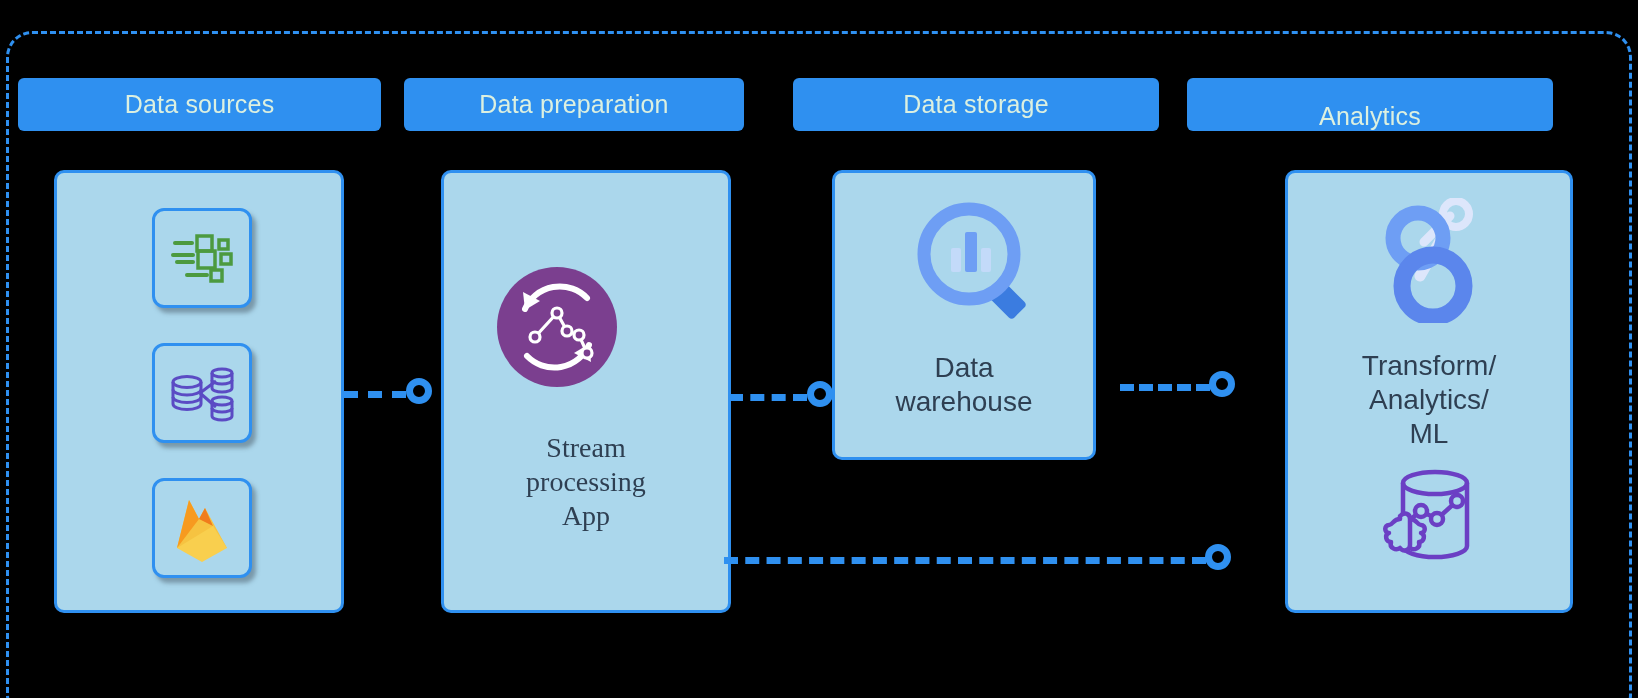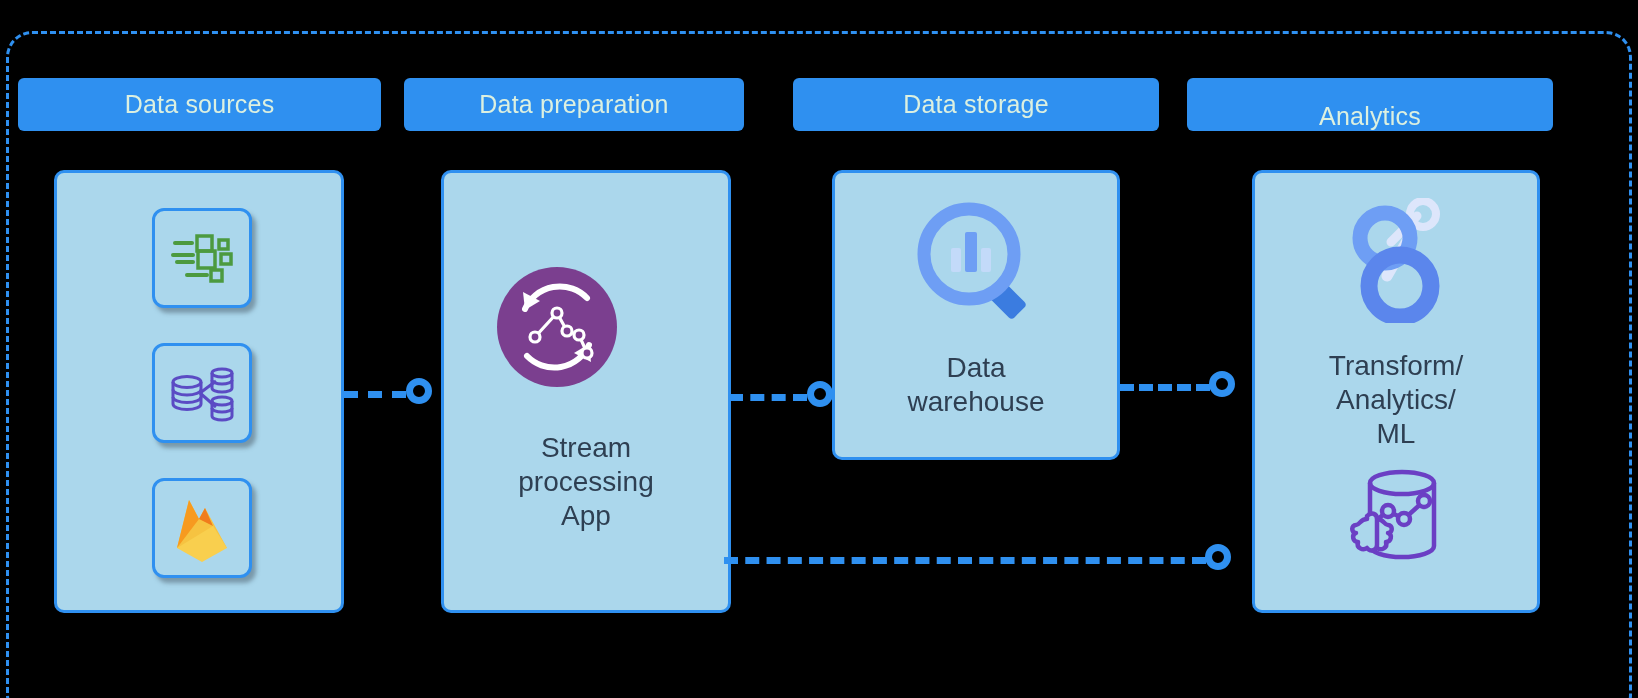--- a/index.html
+++ b/index.html
@@ -162,21 +162,21 @@
     <div class="tile" style="left:95px; top:305px;">
       <svg width="66" height="72" viewBox="0 0 66 72">
         <path d="M8 56 L20 8 L30 27 L36 16 L58 56 Z" fill="#f6c341"></path>
         <path d="M8 56 L20 8 L30 27 Z" fill="#f79a1f"></path>
         <path d="M30 27 L36 16 L44 34 Z" fill="#f07c1c"></path>
         <path d="M8 56 L33 70 L58 56 L44 34 Z" fill="#f9cf4e"></path>
       </svg>
     </div>
   </div>
 
-  <div class="panel" style="left:441px; top:143px; width:290px; height:443px;">
+  <div class="panel" style="left:441px; top:143px; width:290px; height:443px;font-family:Liberation Serif, serif;">
 
     <div class="icon-wrap" style="left:51px; top:92px;">
       <svg width="124" height="124" viewBox="0 0 124 124">
         <circle cx="62" cy="62" r="60" fill="#7b3f8f"></circle>
         <g fill="none" stroke="#ffffff" stroke-width="6" stroke-linecap="round">
           <path d="M30 44 A38 38 0 0 1 92 33"></path>
           <path d="M94 80 A38 38 0 0 1 32 91"></path>
         </g>
         <path d="M30 45 L28 27 L45 36 Z" fill="#ffffff"></path>
         <path d="M94 79 L96 97 L79 88 Z" fill="#ffffff"></path>
@@ -191,39 +191,39 @@
       </svg>
     </div>
 
     <div class="panel-label" style="top:258px;">
       <div>Stream</div>
       <div>processing</div>
       <div>App</div>
     </div>
   </div>
 
-  <div class="panel" style="left:832px; top:143px; width:288px; height:290px;">
+  <div class="panel" style="left:832px; top:143px; width:264px; height:290px;">
 
     <div class="icon-wrap" style="left:78px; top:25px;">
       <svg width="130" height="130" viewBox="0 0 130 130">
         <rect x="82" y="82" width="22" height="38" rx="4" fill="#3b7ce0" transform="rotate(-45 93 101)"></rect>
         <circle cx="56" cy="56" r="45" fill="none" stroke="#6e9ef4" stroke-width="13"></circle>
         <rect x="38" y="50" width="10" height="24" rx="2" fill="#c3daf9"></rect>
         <rect x="52" y="34" width="12" height="40" rx="2" fill="#6e9ef4"></rect>
         <rect x="68" y="50" width="10" height="24" rx="2" fill="#c3daf9"></rect>
       </svg>
     </div>
 
     <div class="panel-label" style="top:178px;">
       <div>Data</div>
       <div>warehouse</div>
     </div>
   </div>
 
-  <div class="panel" style="left:1252px; top:143px; width:288px; height:443px;">
+  <div class="panel" style="left:1285px; top:143px; width:288px; height:443px;">
 
     <div class="icon-wrap" style="left:90px; top:25px;">
       <svg width="110" height="125" viewBox="0 0 110 125">
         <line x1="46" y1="44" x2="72" y2="18" stroke="#dde6fb" stroke-width="9" stroke-linecap="round"></line>
         <line x1="42" y1="78" x2="66" y2="36" stroke="#dde6fb" stroke-width="11" stroke-linecap="round"></line>
         <circle cx="78" cy="16" r="13" fill="none" stroke="#dde6fb" stroke-width="8"></circle>
         <circle cx="40" cy="40" r="25" fill="none" stroke="#6e9ef4" stroke-width="15"></circle>
         <circle cx="55" cy="88" r="31" fill="none" stroke="#5b86ec" stroke-width="17"></circle>
       </svg>
     </div>

